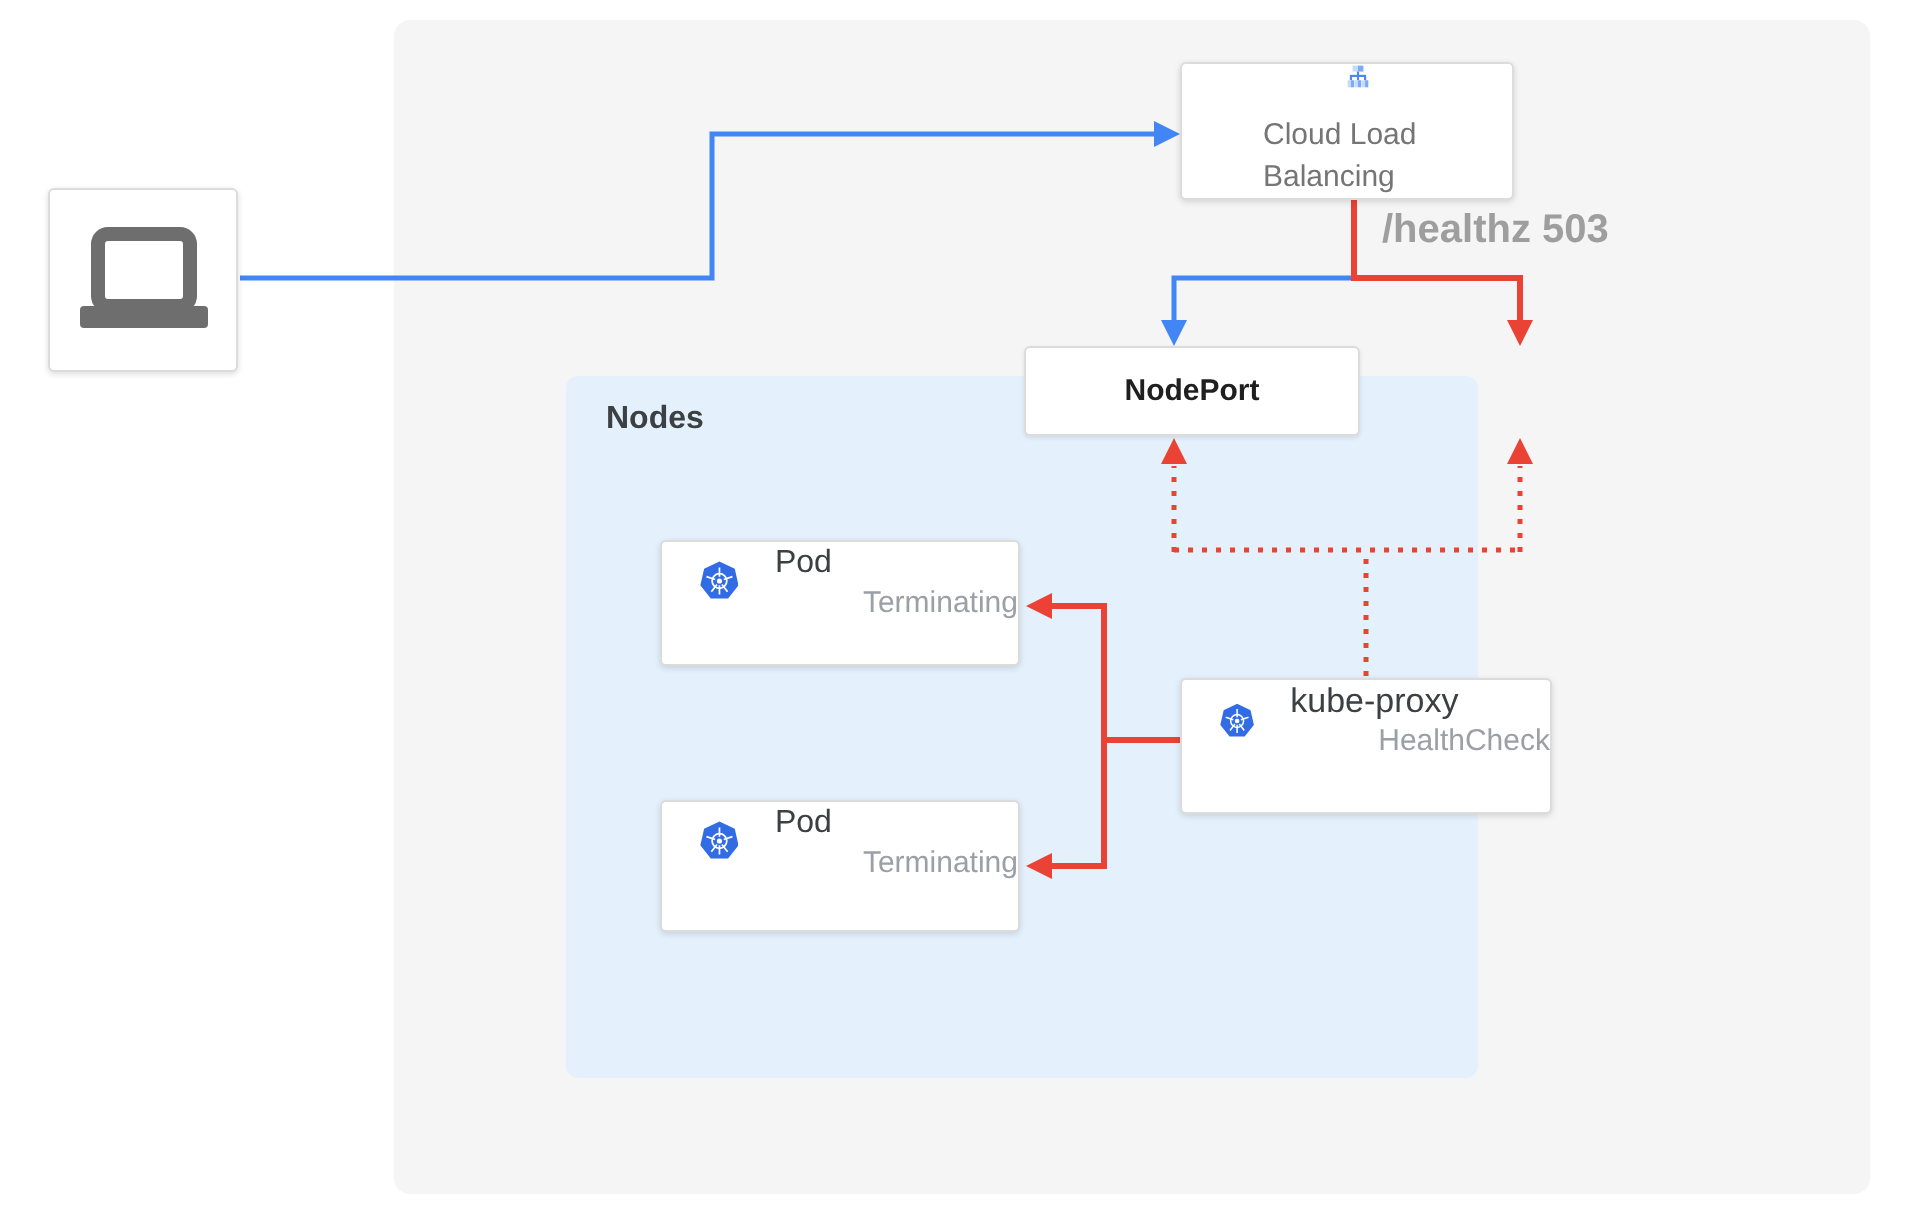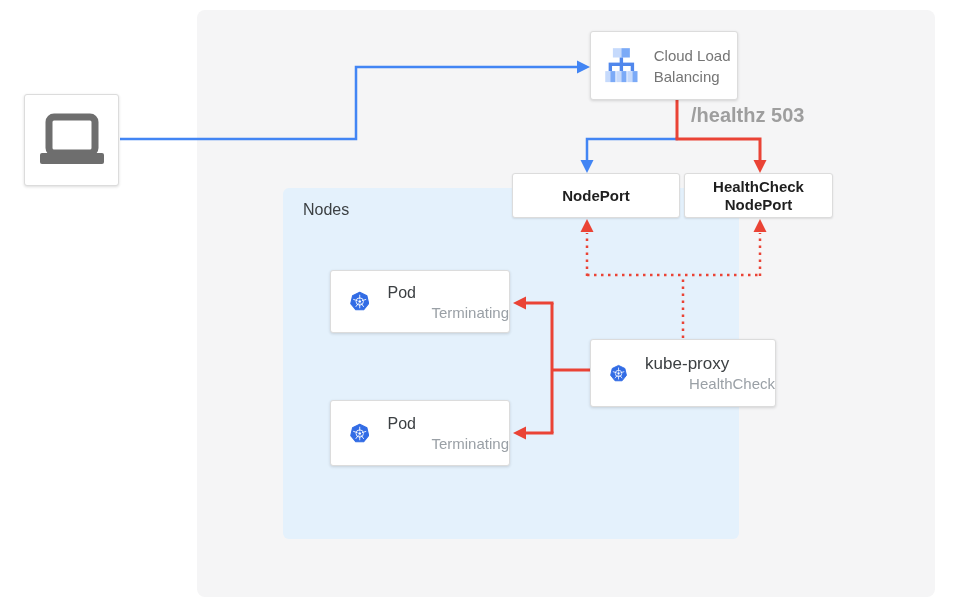--- a/index.html
+++ b/index.html
@@ -15,46 +15,46 @@
     width:953px;height:612px;position:relative;overflow:hidden;
     font-family:"Liberation Sans","DejaVu Sans",sans-serif;
   }
   .canvas{position:absolute;inset:0;}
   .outer-panel{
     position:absolute;left:197px;top:10px;width:738px;height:587px;
     background:var(--panel-gray);border-radius:8px;
   }
   .nodes-panel{
     position:absolute;left:283px;top:188px;width:456px;height:351px;
-    background:var(--panel-blue);border-radius:6px;
+    background:var(--panel-blue);border-radius:6px;font-weight:bold;
   }
   .nodes-label{
     position:absolute;left:20px;top:13px;
     font-size:16px;color:var(--text-dark);
   }
   svg.overlay{position:absolute;left:0;top:0;width:953px;height:612px;pointer-events:none;}
   .card{
     position:absolute;background:#fff;border:1px solid var(--box-border);
     border-radius:3px;box-shadow:0 1px 3px rgba(0,0,0,.14);
   }
   .client-card{left:24px;top:94px;width:95px;height:92px;display:flex;align-items:center;justify-content:center;}
-  .clb-card{left:590px;top:31px;width:148px;height:69px;display:flex;align-items:center;gap:12px;padding-left:10px;}
+  .clb-card{left:590px;top:31px;width:167px;height:69px;display:flex;align-items:center;gap:12px;padding-left:10px;flex-direction:column;}
   .clb-label{font-size:15px;line-height:21px;color:var(--text-gray);width:94px;}
   .healthz-label{
     position:absolute;left:691px;top:104px;font-size:20px;font-weight:bold;color:var(--healthz-gray);
   }
   .port-card{
     height:45px;top:173px;display:flex;align-items:center;justify-content:center;
     text-align:center;font-weight:bold;font-size:15px;line-height:18px;color:var(--text-black);
     box-shadow:0 1px 2px rgba(0,0,0,.10);
   }
   .nodeport-card{left:512px;width:168px;}
   .healthcheck-card{left:684px;width:149px;}
   .healthcheck-card span{width:120px;}
-  .entity-card{display:flex;align-items:center;gap:18px;padding-left:19px;}
+  .entity-card{display:flex;align-items:flex-start;gap:18px;padding-left:19px;}
   .pod-card-1{left:330px;top:270px;width:180px;height:63px;}
   .pod-card-2{left:330px;top:400px;width:180px;height:66px;}
   .kubeproxy-card{left:590px;top:339px;width:186px;height:68px;}
   .entity-title{font-size:16px;color:var(--text-dark);line-height:21px;}
   .entity-sub{font-size:15px;color:var(--muted-gray);line-height:19px;margin-left:44px;}
   .kubeproxy-card .entity-title{font-size:17px;}
 </style>
 </head>
 <body>
 
@@ -128,23 +128,20 @@
     </svg>
     <span class="clb-label">Cloud Load Balancing</span>
   </div>
 
   <div class="healthz-label">/healthz 503</div>
 
   <div class="card port-card nodeport-card">
     <span>NodePort</span>
   </div>
 
-  <div class="card port-card healthcheck-card">
-    <span>HealthCheck NodePort</span>
-  </div>
 
   <div class="card entity-card pod-card-1">
     <svg width="40" height="39" viewBox="0 0 36 36">
       <polygon points="18,1 31.3,7.4 34.6,21.8 25.4,33.3 10.6,33.3 1.4,21.8 4.7,7.4" style="fill:var(--k8s-blue);stroke:var(--k8s-blue)" stroke-width="2" stroke-linejoin="round"></polygon>
       <g stroke="#ffffff" stroke-width="1.6" fill="none">
         <circle cx="18" cy="18" r="6.8"></circle>
         <path d="M18 5.5 V14 M18 22 V30.5 M6 14 l8 2.6 M30 14 l-8 2.6 M10.5 28 l5.2-6.8 M25.5 28 l-5.2-6.8"></path>
       </g>
       <circle cx="18" cy="18" r="2.4" fill="#ffffff"></circle>
     </svg>

